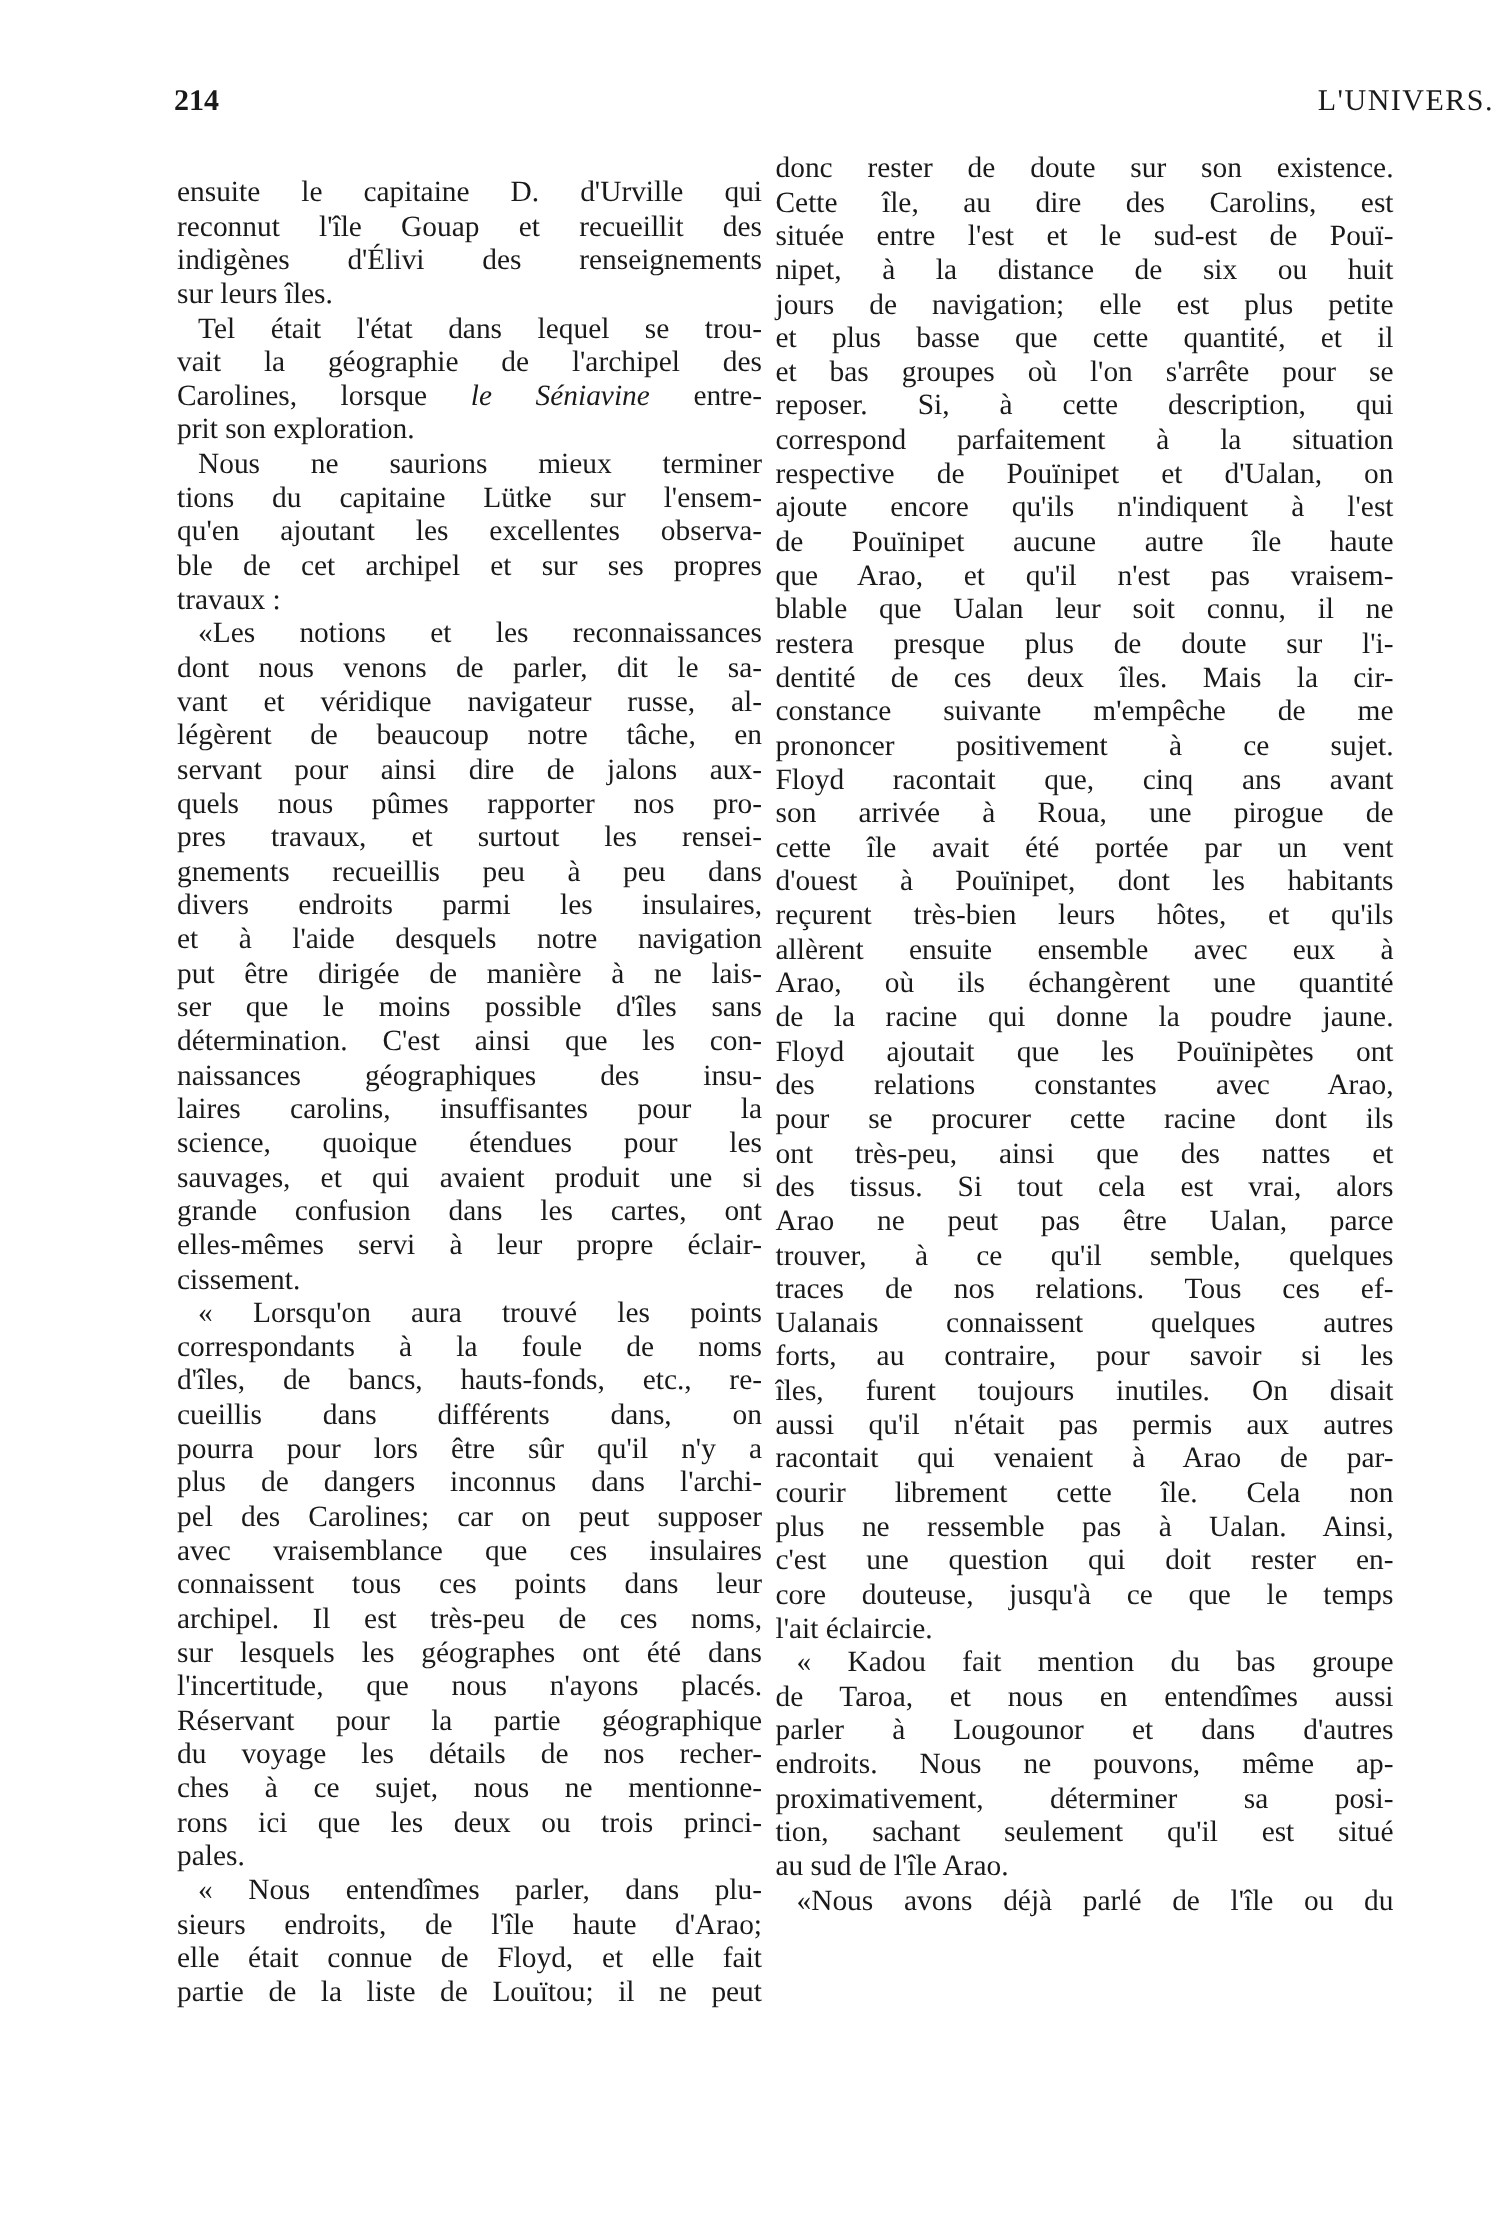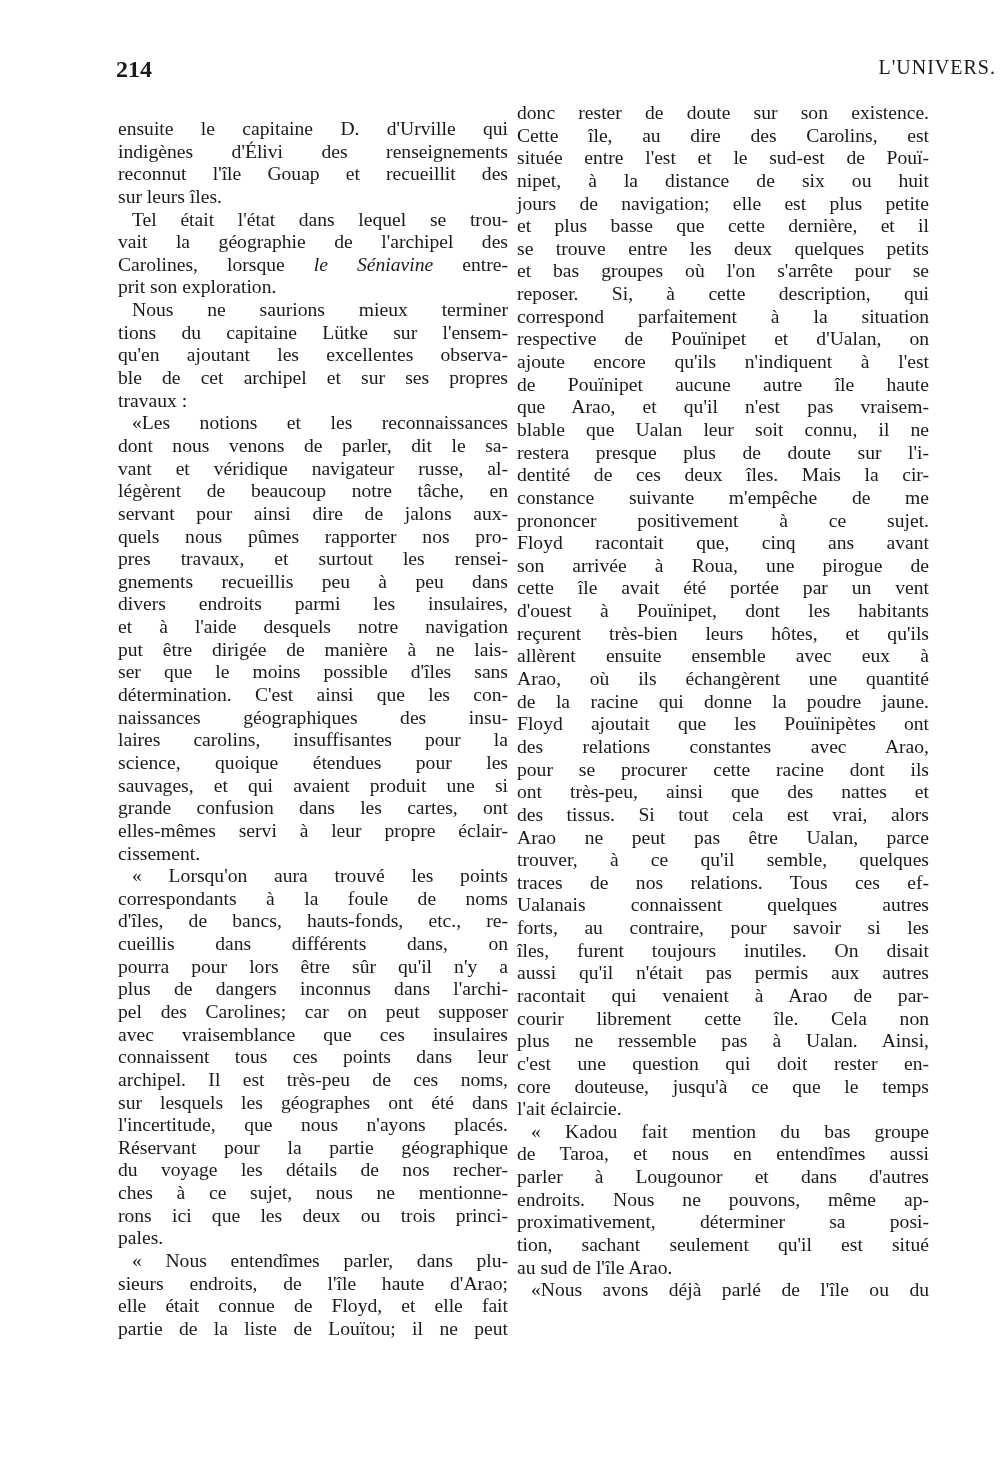--- a/index.html
+++ b/index.html
@@ -1,36 +1,36 @@
 <!DOCTYPE html>
 <html><head>
   <meta charset="utf-8">
   <style>
     html, body { margin: 0; padding: 0; background: #ffffff; }
     body { width: 1000px; height: 1476px; position: relative; overflow: hidden; color: #1a1a1a; font-family: "DejaVu Serif", "Liberation Serif", serif; }
-    .page-number { position: absolute; left: 116px; top: 56px; font-size: 24px; font-weight: bold; font-family: "Liberation Serif", serif; }
+    .page-number { position: absolute; left: 116px; top: 56px; font-size: 20px; font-weight: bold; font-family: "Liberation Serif", serif; }
     .running-title { position: absolute; left: 0; right: 4px; top: 56px; text-align: right; font-size: 20px; font-weight: normal; letter-spacing: 1px; font-family: "Liberation Serif", serif; padding-left: 8px; }
     .column { position: absolute; top: 102px; width: 390px; font-family: "Liberation Serif", serif; font-size: 19.6px; line-height: 22.65px; }
     .col-left { left: 118px; margin-top: 16px; }
     .col-right { left: 517px; width: 412px; }
     .line { display: block; white-space: nowrap; text-align: justify; text-align-last: justify; height: 22.65px; overflow: visible; }
     .line.last { text-align-last: left; }
     .line.indent { padding-left: 14px; }
     .it { font-style: italic; }
   </style>
 </head>
 <body>
 
 <div class="page-number">214</div>
 <div class="running-title">L'UNIVERS.</div>
 
 <div class="column col-left" id="col-left">
     <span class="line">ensuite le capitaine D. d'Urville qui</span>
+    <span class="line">reconnut l'île Gouap et recueillit des</span>
     <span class="line">indigènes d'Élivi des renseignements</span>
-    <span class="line">reconnut l'île Gouap et recueillit des</span>
     <span class="line last">sur leurs îles.</span>
     <span class="line indent">Tel était l'état dans lequel se trou-</span>
     <span class="line">vait la géographie de l'archipel des</span>
     <span class="line"><span>Carolines, lorsque </span><span class="it">le Séniavine</span><span> entre-</span></span>
     <span class="line last">prit son exploration.</span>
     <span class="line indent">Nous ne saurions mieux terminer</span>
     <span class="line">tions du capitaine Lütke sur l'ensem-</span>
     <span class="line">qu'en ajoutant les excellentes observa-</span>
     <span class="line">ble de cet archipel et sur ses propres</span>
     <span class="line last">travaux :</span>
@@ -75,22 +75,21 @@
     <span class="line">sieurs endroits, de l'île haute d'Arao;</span>
     <span class="line">elle était connue de Floyd, et elle fait</span>
     <span class="line">partie de la liste de Louïtou; il ne peut</span>
   </div>
 <div class="column col-right" id="col-right">
     <span class="line">donc rester de doute sur son existence.</span>
     <span class="line">Cette île, au dire des Carolins, est</span>
     <span class="line">située entre l'est et le sud-est de Pouï-</span>
     <span class="line">nipet, à la distance de six ou huit</span>
     <span class="line">jours de navigation; elle est plus petite</span>
-    <span class="line">et plus basse que cette dernière, et il</span>
-    <span class="line">se trouve entre les deux quelques petits</span>
+    <span class="line">et plus basse que cette quantité, et il</span>
     <span class="line">et bas groupes où l'on s'arrête pour se</span>
     <span class="line">reposer. Si, à cette description, qui</span>
     <span class="line">correspond parfaitement à la situation</span>
     <span class="line">respective de Pouïnipet et d'Ualan, on</span>
     <span class="line">ajoute encore qu'ils n'indiquent à l'est</span>
     <span class="line">de Pouïnipet aucune autre île haute</span>
     <span class="line">que Arao, et qu'il n'est pas vraisem-</span>
     <span class="line">blable que Ualan leur soit connu, il ne</span>
     <span class="line">restera presque plus de doute sur l'i-</span>
     <span class="line">dentité de ces deux îles. Mais la cir-</span>

